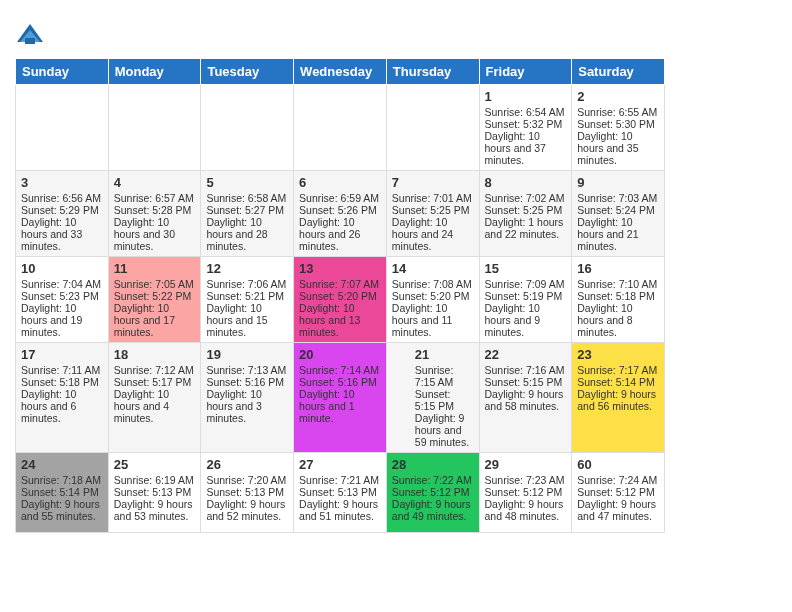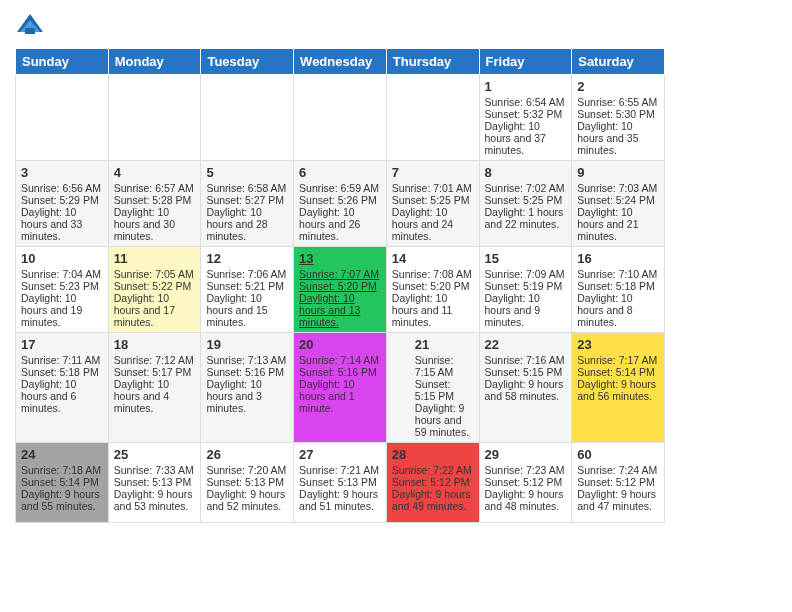--- a/index.html
+++ b/index.html
@@ -6,20 +6,21 @@
     body {
       font-family: Arial, sans-serif;
       background: #fff;
       width: 792px;
       height: 612px;
       overflow: hidden;
     }
     .container {
       width: 680px;
       padding: 10px 15px;
+      margin-top: 10px;
     }
     .header {
       display: flex;
       justify-content: space-between;
       align-items: flex-start;
       margin-bottom: 8px;
     }
     .logo {
       display: flex;
       align-items: center;
@@ -198,33 +199,33 @@
             <div>Daylight: 10 hours and 21 minutes.</div>
           </td>
         </tr>
         <tr>
           <td class="filled" style="background-color: rgb(255, 255, 255);">
             <span class="day-num">10</span>
             <div>Sunrise: 7:04 AM</div>
             <div>Sunset: 5:23 PM</div>
             <div>Daylight: 10 hours and 19 minutes.</div>
           </td>
-          <td class="filled" style="background-color: #fef9c3;">
+          <td class="filled" style="background-color: #fca5a5;">
             <span class="day-num">11</span>
             <div>Sunrise: 7:05 AM</div>
             <div>Sunset: 5:22 PM</div>
             <div>Daylight: 10 hours and 17 minutes.</div>
           </td>
           <td class="filled" style="background-color: rgb(255, 255, 255);">
             <span class="day-num">12</span>
             <div>Sunrise: 7:06 AM</div>
             <div>Sunset: 5:21 PM</div>
             <div>Daylight: 10 hours and 15 minutes.</div>
           </td>
-          <td class="filled" style="background-color: #22c55e; text-decoration: underline;">
+          <td class="filled" style="background-color: #ec4899;">
             <span class="day-num">13</span>
             <div>Sunrise: 7:07 AM</div>
             <div>Sunset: 5:20 PM</div>
             <div>Daylight: 10 hours and 13 minutes.</div>
           </td>
           <td class="filled" style="background-color: rgb(255, 255, 255);">
             <span class="day-num">14</span>
             <div>Sunrise: 7:08 AM</div>
             <div>Sunset: 5:20 PM</div>
             <div>Daylight: 10 hours and 11 minutes.</div>
@@ -288,37 +289,37 @@
         </tr>
         <tr>
           <td class="filled" style="background-color: #a3a3a3;">
             <span class="day-num">24</span>
             <div>Sunrise: 7:18 AM</div>
             <div>Sunset: 5:14 PM</div>
             <div>Daylight: 9 hours and 55 minutes.</div>
           </td>
           <td class="filled" style="background-color: rgb(255, 255, 255);">
             <span class="day-num">25</span>
-            <div>Sunrise: 7:33 AM</div>
+            <div>Sunrise: 6:19 AM</div>
             <div>Sunset: 5:13 PM</div>
             <div>Daylight: 9 hours and 53 minutes.</div>
           </td>
           <td class="filled" style="background-color: rgb(255, 255, 255);">
             <span class="day-num">26</span>
             <div>Sunrise: 7:20 AM</div>
             <div>Sunset: 5:13 PM</div>
             <div>Daylight: 9 hours and 52 minutes.</div>
           </td>
           <td class="filled" style="background-color: rgb(255, 255, 255);">
             <span class="day-num">27</span>
             <div>Sunrise: 7:21 AM</div>
             <div>Sunset: 5:13 PM</div>
             <div>Daylight: 9 hours and 51 minutes.</div>
           </td>
-          <td class="filled" style="background-color: #ef4444;">
+          <td class="filled" style="background-color: #22c55e;">
             <span class="day-num">28</span>
             <div>Sunrise: 7:22 AM</div>
             <div>Sunset: 5:12 PM</div>
             <div>Daylight: 9 hours and 49 minutes.</div>
           </td>
           <td class="filled" style="background-color: rgb(255, 255, 255);">
             <span class="day-num">29</span>
             <div>Sunrise: 7:23 AM</div>
             <div>Sunset: 5:12 PM</div>
             <div>Daylight: 9 hours and 48 minutes.</div>

